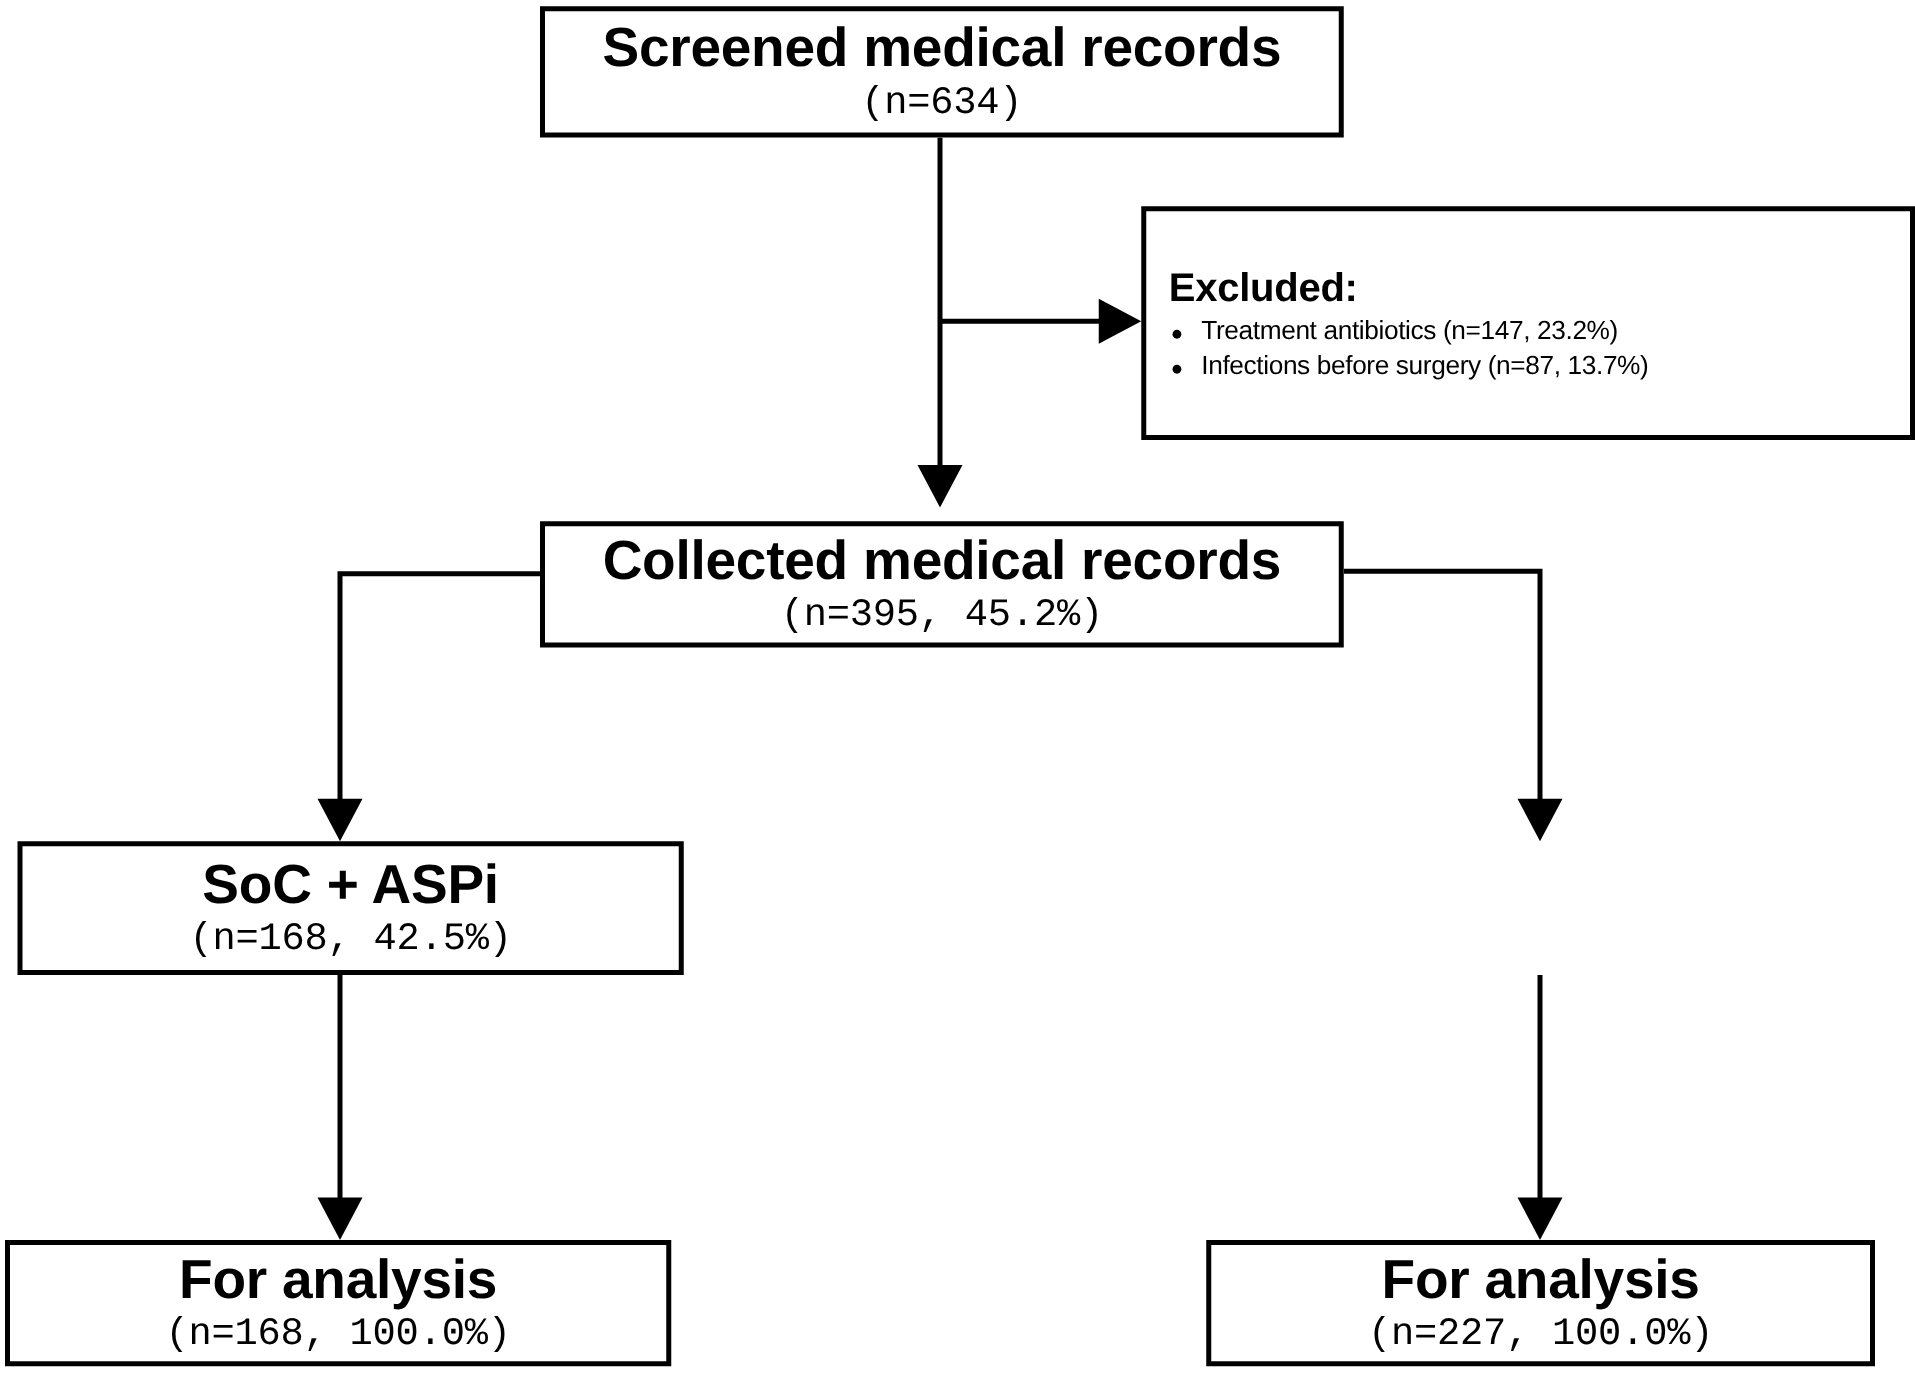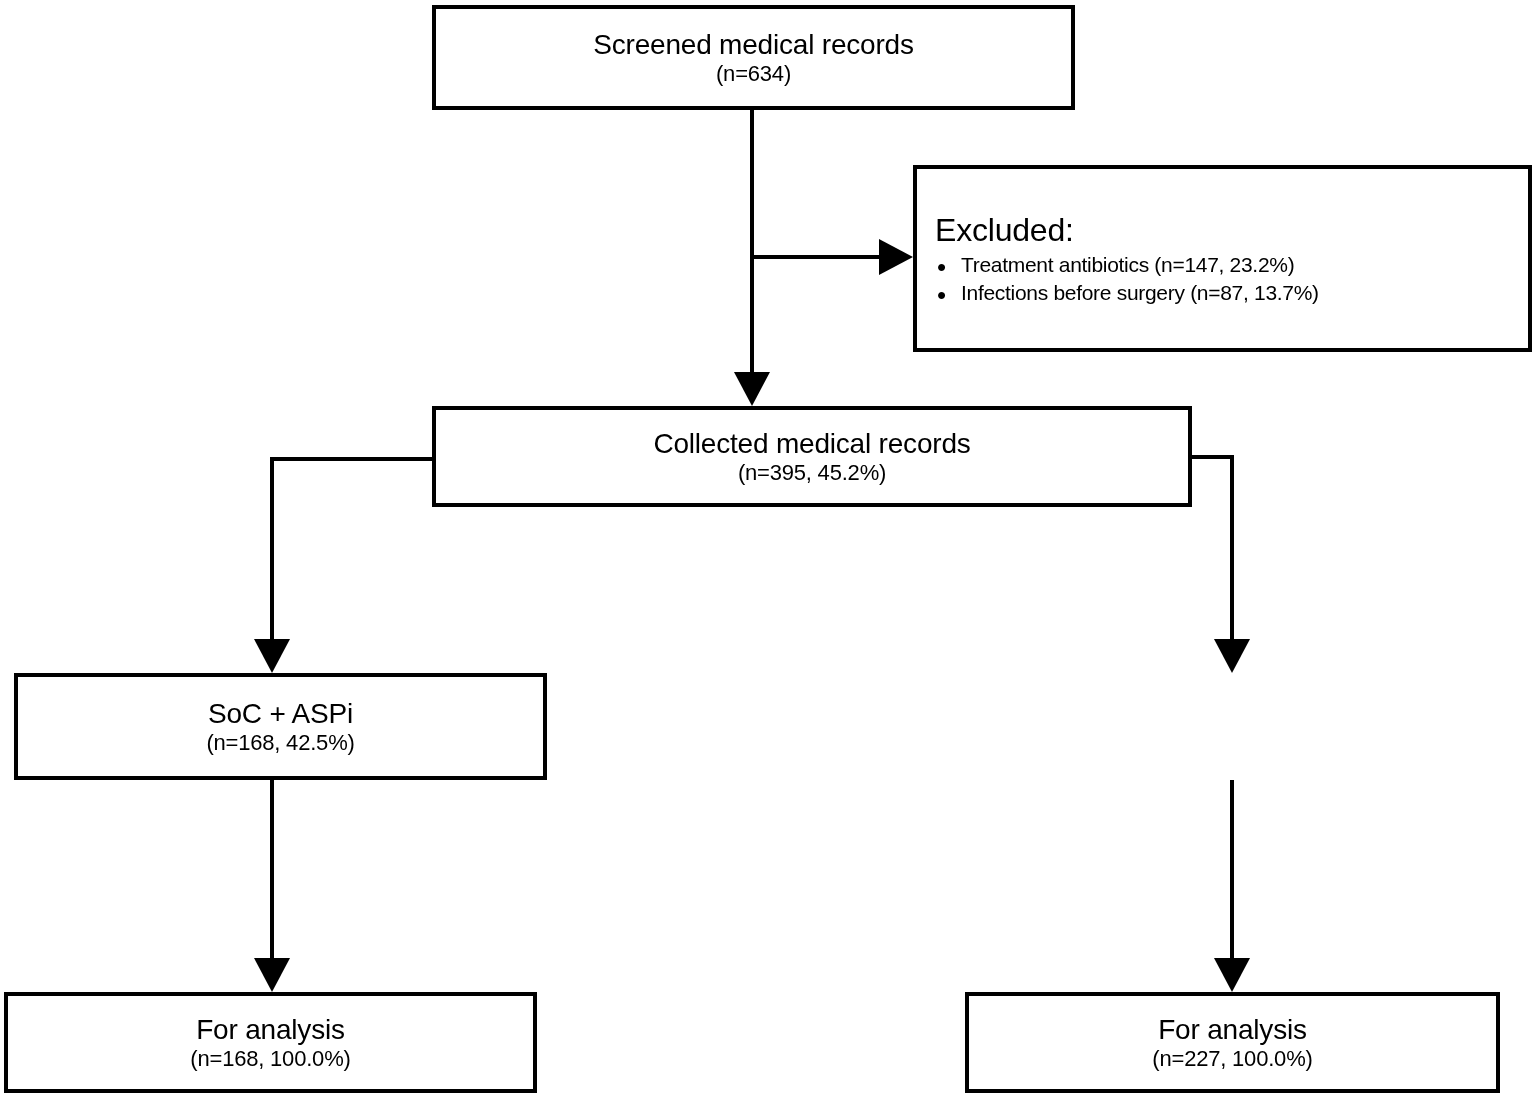--- a/index.html
+++ b/index.html
@@ -25,42 +25,43 @@
     background: #ffffff;
     border: 4px solid #000000;
     display: flex;
     flex-direction: column;
     align-items: center;
     justify-content: center;
     text-align: center;
     z-index: 2;
   }
   .node-title {
-    font-weight: normal;
-    font-size: 28px;
+    font-weight: bold;
+    font-size: 44px;
     line-height: 1.18;
     letter-spacing: -0.2px;
     white-space: nowrap;
   }
   .node-sub {
     font-weight: normal;
-    font-size: 22px;
+    font-size: 31px;
     line-height: 1.18;
     letter-spacing: -0.2px;
     white-space: nowrap;
+    font-family: Liberation Mono, monospace;
   }
   
   .node.excluded {
     align-items: flex-start;
     justify-content: center;
     text-align: left;
     padding: 6px 0 6px 18px;
   }
   .excluded-head {
-    font-weight: normal;
+    font-weight: bold;
     font-size: 32px;
     line-height: 1.28;
     letter-spacing: -0.2px;
     white-space: nowrap;
   }
   .excluded-list {
     list-style: none;
     margin: 0;
     padding: 0;
   }
@@ -128,21 +129,21 @@
   </div>
 
   <div class="node excluded" style="left:913px; top:165px; width:619px; height:187px;">
     <div class="excluded-head">Excluded:</div>
     <ul class="excluded-list">
       <li>Treatment antibiotics (n=147, 23.2%)</li>
       <li>Infections before surgery (n=87, 13.7%)</li>
     </ul>
   </div>
 
-  <div class="node" style="left:432px; top:406px; width:760px; height:101px;">
+  <div class="node" style="left:432px; top:417px; width:643px; height:101px;">
     <div class="node-title">Collected medical records</div>
     <div class="node-sub">(n=395, 45.2%)</div>
   </div>
 
   <div class="node" style="left:4px; top:673px; width:533px; height:107px;margin-left:10px;">
     <div class="node-title">SoC + ASPi</div>
     <div class="node-sub">(n=168, 42.5%)</div>
   </div>
 
 

